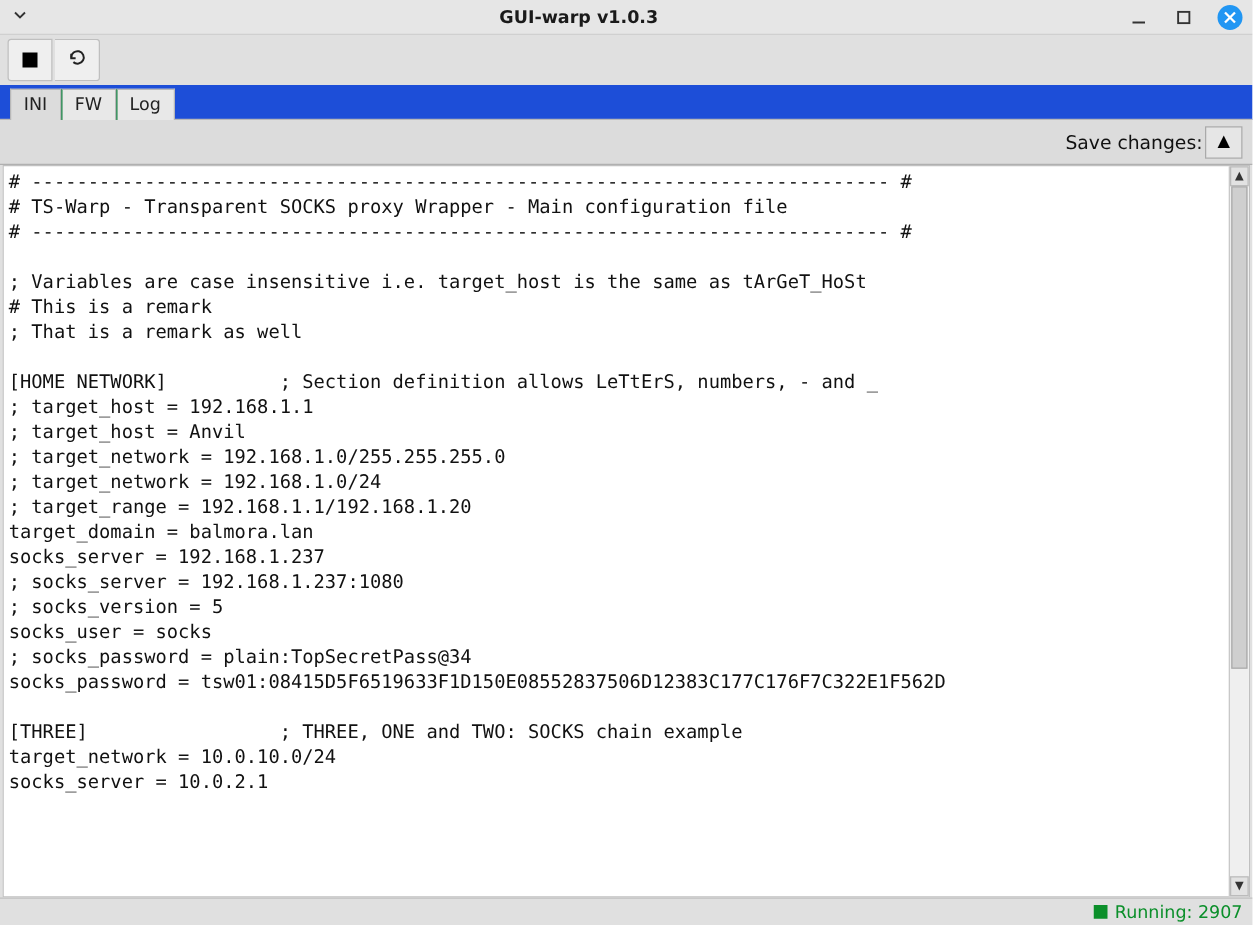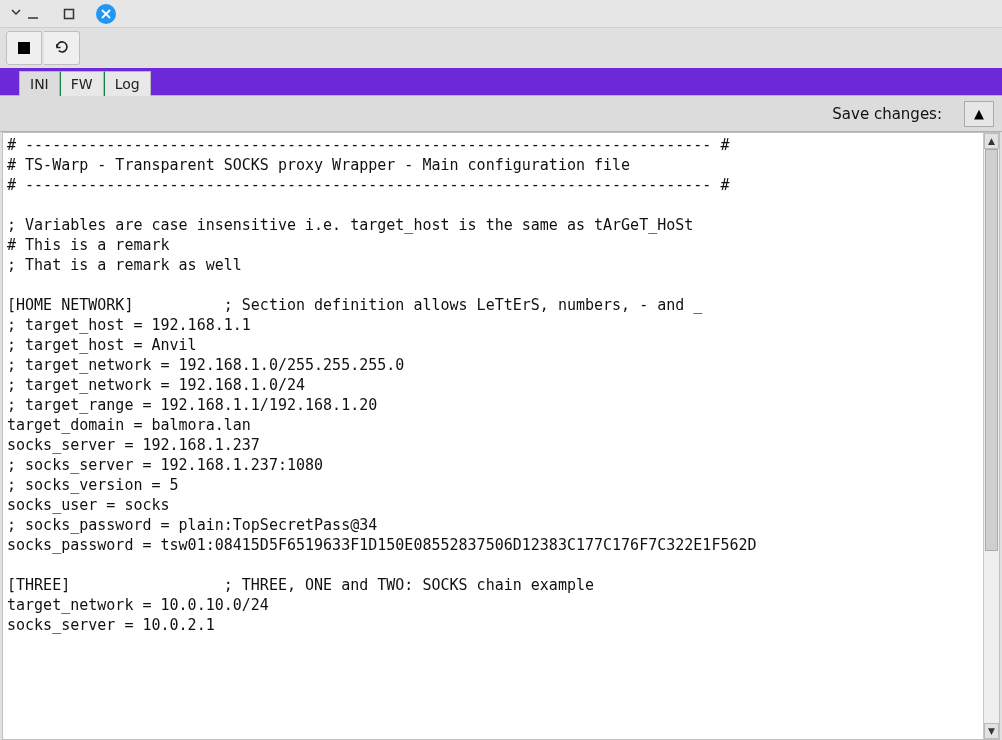--- a/index.html
+++ b/index.html
@@ -13,27 +13,27 @@
   .win-btn { width: 18px; height: 18px; display: flex; align-items: center; justify-content: center; color: #444; cursor: pointer; }
   .win-btn.close { width: 20px; height: 20px; border-radius: 50%; background: #2196f3; color: #fff; }
   .win-btn.close svg { display: block; }
 
   .toolbar { height: 40px; background: #e0e0e0; display: flex; align-items: center; padding: 4px 6px; gap: 2px; }
   .tbtn { width: 36px; height: 34px; background: #efefef; border: 1px solid #bfbfbf; display: flex; align-items: center; justify-content: center; cursor: pointer; }
   .tbtn:first-child { border-top-left-radius: 3px; border-bottom-left-radius: 3px; }
   .tbtn + .tbtn { border-left: none; border-top-right-radius: 3px; border-bottom-right-radius: 3px; }
   .stop-glyph { width: 12px; height: 12px; background: #000; }
 
-  .tabrow { height: 28px; background: #6d28d9; display: flex; align-items: flex-end; padding: 0 19px; border-bottom: 1px solid #b8b8b8; }
+  .tabrow { height: 28px; background: #1d4ed8; display: flex; align-items: flex-end; padding: 0 8px; border-bottom: 1px solid #b8b8b8; }
   .tab { padding: 4px 10px; background: #e8e8e8; border: 1px solid #b8b8b8; border-bottom: none; margin-right: 0px; position: relative; top: 1px; cursor: pointer; color: #222; font-size: 14px; }
   .tab.active { background: #dcdcdc; }
   .tab + .tab { border-left: 1px solid #15803d; }
 
   .subbar { height: 36px; background: #dcdcdc; display: flex; align-items: center; justify-content: flex-end; padding: 0 8px; border-bottom: 1px solid #b0b0b0; }
-  .save-label { font-size: 15px; color: #111; margin-right: 22px; }
+  .save-label { font-size: 15px; color: #111; margin-right: 2px; }
   .save-btn { width: 30px; height: 26px; background: #e6e6e6; border: 1px solid #aaa; display: flex; align-items: center; justify-content: center; cursor: pointer; font-size: 13px; }
 
   .content-wrap { flex: 1; display: flex; background: #fff; border: 1px solid #c0c0c0; margin: 0 2px; min-height: 0; }
   .editor { flex: 1; overflow: hidden; }
   .editor pre { font-family: "DejaVu Sans Mono", "Liberation Mono", monospace; font-size: 15px; line-height: 20px; color: #111; padding: 2px 4px; white-space: pre; }
   .scrollbar { width: 16px; background: #efefef; border-left: 1px solid #c8c8c8; display: flex; flex-direction: column; }
   .sb-btn { height: 16px; background: #e2e2e2; border: 1px solid #bbb; display: flex; align-items: center; justify-content: center; font-size: 9px; color: #333; cursor: pointer; }
   .sb-track { flex: 1; position: relative; }
   .sb-thumb { position: absolute; left: 1px; right: 1px; top: 0; height: 70%; background: #cfcfcf; border: 1px solid #aaa; cursor: pointer; }
 
@@ -45,20 +45,21 @@
 <body>
 
 <div class="window">
 
   <div class="titlebar">
     <div class="chev">
       <svg width="12" height="12" viewBox="0 0 12 12">
           <polyline points="2,4 6,8 10,4" fill="none" stroke="#333" stroke-width="1.5"></polyline>
         </svg>
     </div>
+    <div class="title">GUI-warp v1.0.3</div>
     <div class="win-controls">
       <div class="win-btn">
         <svg width="12" height="12" viewBox="0 0 12 12">
             <line x1="1" y1="10" x2="11" y2="10" stroke="#333" stroke-width="1.5"></line>
           </svg>
       </div>
       <div class="win-btn">
         <svg width="12" height="12" viewBox="0 0 12 12">
             <rect x="1.5" y="1.5" width="9" height="9" fill="none" stroke="#333" stroke-width="1.5"></rect>
           </svg>
@@ -129,14 +130,18 @@
     </div>
     <div class="scrollbar">
       <div class="sb-btn">▲</div>
       <div class="sb-track">
         <div class="sb-thumb"></div>
       </div>
       <div class="sb-btn">▼</div>
     </div>
   </div>
 
+  <div class="statusbar">
+    <span class="status-dot"></span>
+    <span class="status-text">Running: 2907</span>
+  </div>
 
 </div>
 
 </body></html>

